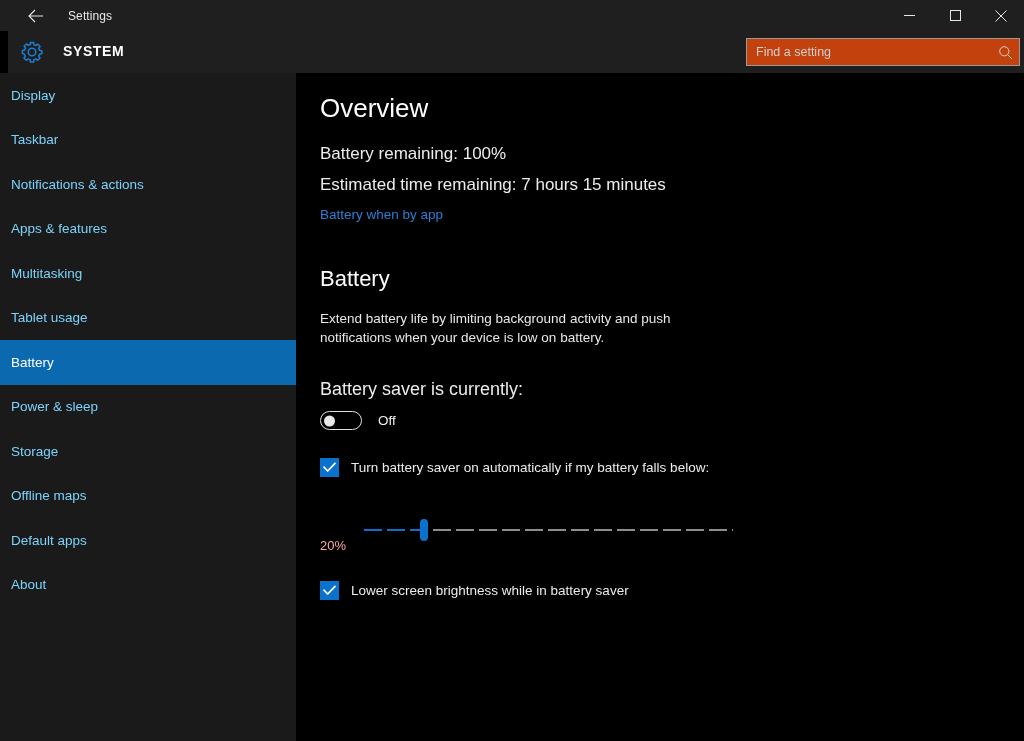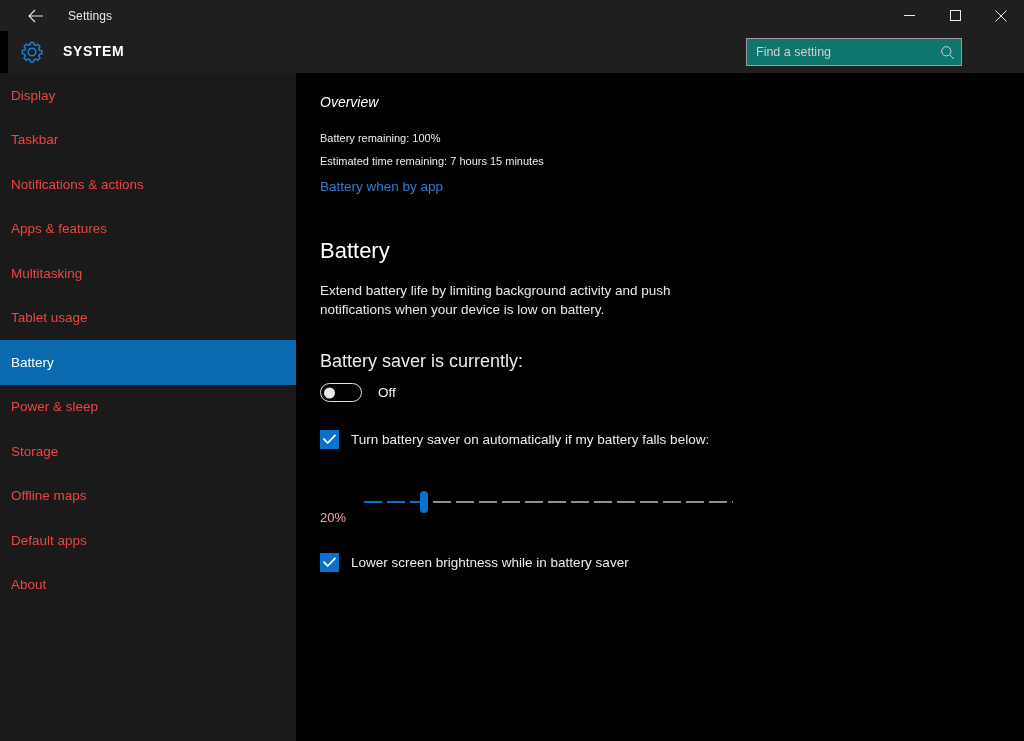--- a/index.html
+++ b/index.html
@@ -77,23 +77,23 @@
     position: absolute;
     left: 55px; top: 12px;
     font-size: 14px;
     font-weight: bold;
     color: #ffffff;
     letter-spacing: 0.6px;
   }
   .searchbox {
     position: absolute;
     left: 738px; top: 7px;
-    width: 216px; height: 28px;
+    width: 274px; height: 28px;
     border: 1px solid #9a9a9a;
-    background: #0f766e;
+    background: #c2410c;
     display: flex;
     align-items: center;
   }
   .searchbox input {
     flex: 1;
     border: none;
     outline: none;
     background: transparent;
     color: #d8d8d8;
     font-family: "Liberation Sans", sans-serif;
@@ -114,47 +114,46 @@
     width: 296px;
     height: 668px;
     background: #1a1a1a;
   }
   .nav-item {
     position: relative;
     height: 44.5px;
     display: flex;
     align-items: center;
     padding-left: 11px;
-    color: #ef4444;
+    color: #7dd3fc;
     font-size: 13.5px;
   }
   .nav-item.active {
     background: #0b69b0;
     color: #ffffff;
   }
 
   
   .content {
     position: absolute;
     left: 296px; top: 73px;
     width: 728px;
     height: 668px;
     background: #000000;
     padding: 22px 0 0 24px;
   }
   .h1 {
-    font-size: 14px;
+    font-size: 26px;
     color: #ffffff;
     font-weight: normal;
     line-height: 1;
     margin-bottom: 22px;
-    font-style: italic;
   }
   .line {
-    font-size: 11px;
+    font-size: 17px;
     color: #ececec;
     margin-bottom: 8px;
     line-height: 1.35;
   }
   .link {
     font-size: 13.5px;
     color: #2b7fd4;
     text-decoration: none;
     display: inline-block;
     line-height: 1.35;

